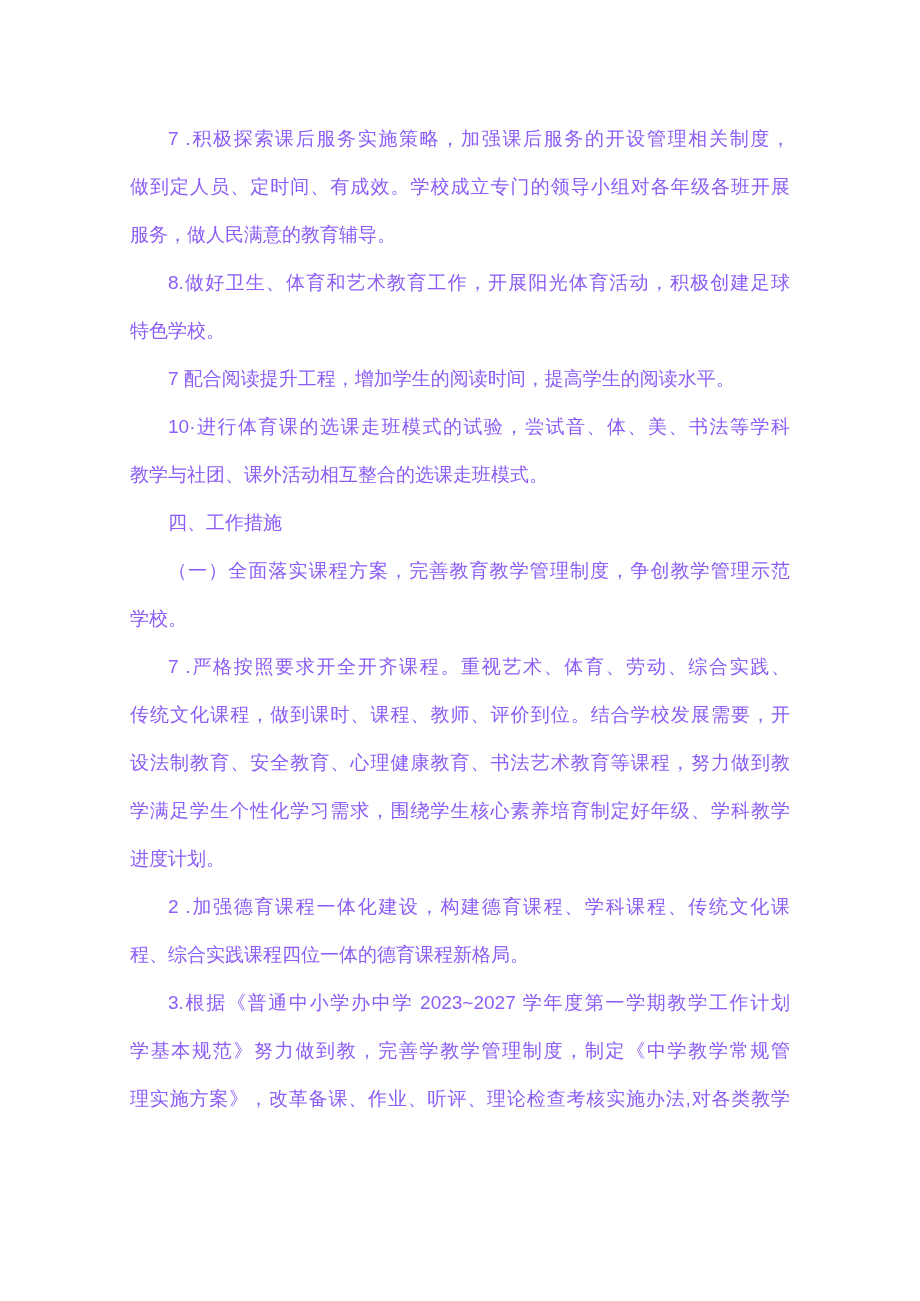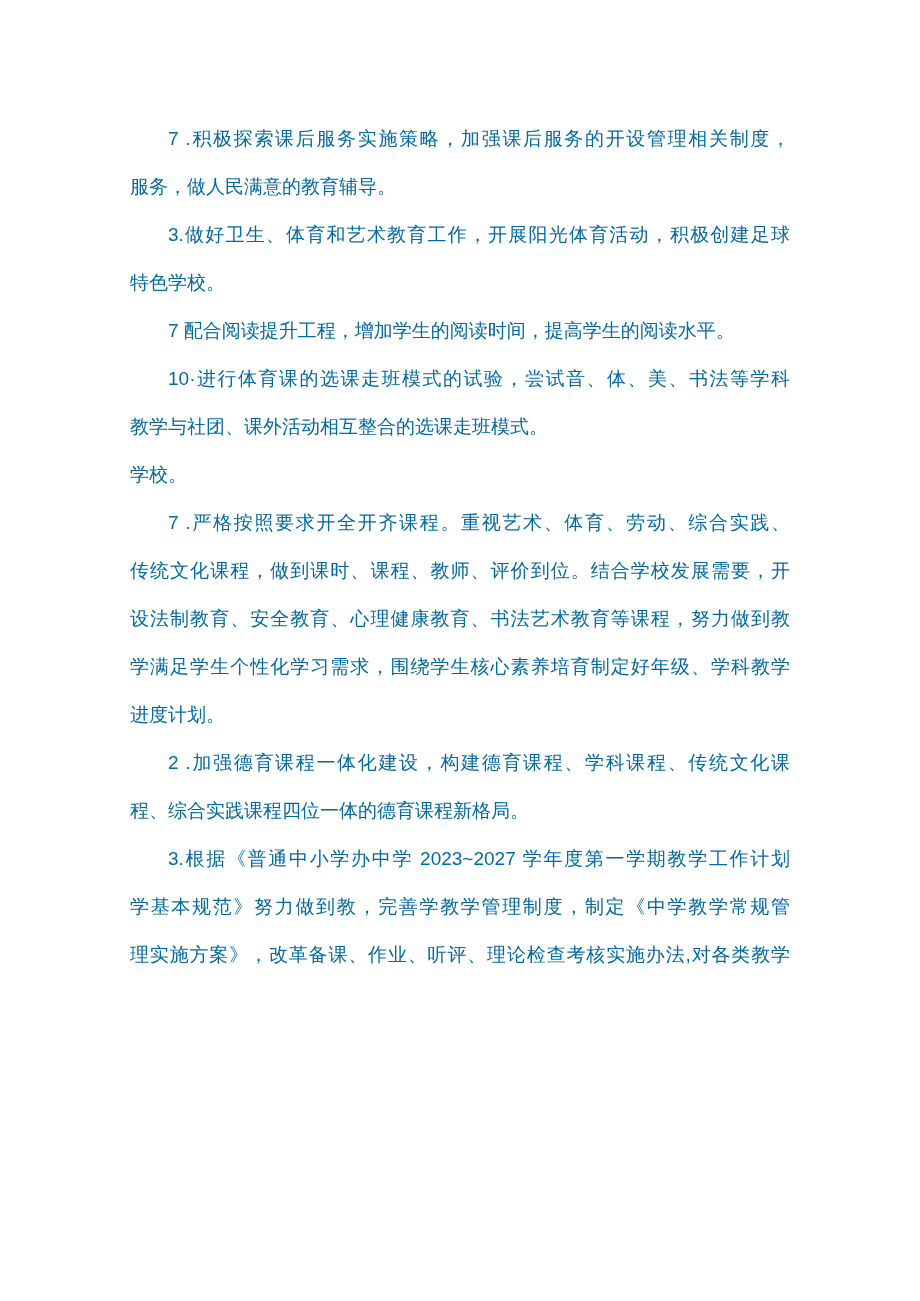--- a/index.html
+++ b/index.html
@@ -18,45 +18,48 @@
   .text-block {
     position: absolute;
     left: 130px;
     top: 115px;
     width: 660px;
   }
   .line {
     height: 48px;
     line-height: 48px;
     font-size: 19px;
-    color: #0369a1;
+    color: #8b5cf6;
     text-align: left;
     white-space: normal;
     overflow: hidden;
   }
   .line.fill {
     text-align: justify;
     text-align-last: justify;
   }
   .line.indent {
     padding-left: 38px;
   }
 </style>
 </head>
 <body>
 
 <div class="page">
   <div class="text-block" id="text-block" style="color: rgb(27, 27, 27);">
       <div class="line indent fill">7 .积极探索课后服务实施策略，加强课后服务的开设管理相关制度，</div>
+      <div class="line fill">做到定人员、定时间、有成效。学校成立专门的领导小组对各年级各班开展</div>
       <div class="line">服务，做人民满意的教育辅导。</div>
-      <div class="line indent fill">3.做好卫生、体育和艺术教育工作，开展阳光体育活动，积极创建足球</div>
+      <div class="line indent fill">8.做好卫生、体育和艺术教育工作，开展阳光体育活动，积极创建足球</div>
       <div class="line">特色学校。</div>
       <div class="line indent">7 配合阅读提升工程，增加学生的阅读时间，提高学生的阅读水平。</div>
       <div class="line indent fill">10·进行体育课的选课走班模式的试验，尝试音、体、美、书法等学科</div>
       <div class="line">教学与社团、课外活动相互整合的选课走班模式。</div>
+      <div class="line indent">四、工作措施</div>
+      <div class="line indent fill">（一）全面落实课程方案，完善教育教学管理制度，争创教学管理示范</div>
       <div class="line">学校。</div>
       <div class="line indent fill">7 .严格按照要求开全开齐课程。重视艺术、体育、劳动、综合实践、</div>
       <div class="line fill">传统文化课程，做到课时、课程、教师、评价到位。结合学校发展需要，开</div>
       <div class="line fill">设法制教育、安全教育、心理健康教育、书法艺术教育等课程，努力做到教</div>
       <div class="line fill">学满足学生个性化学习需求，围绕学生核心素养培育制定好年级、学科教学</div>
       <div class="line">进度计划。</div>
       <div class="line indent fill">2 .加强德育课程一体化建设，构建德育课程、学科课程、传统文化课</div>
       <div class="line">程、综合实践课程四位一体的德育课程新格局。</div>
       <div class="line indent fill">3.根据《普通中小学办中学 2023~2027 学年度第一学期教学工作计划</div>
       <div class="line fill">学基本规范》努力做到教，完善学教学管理制度，制定《中学教学常规管</div>

